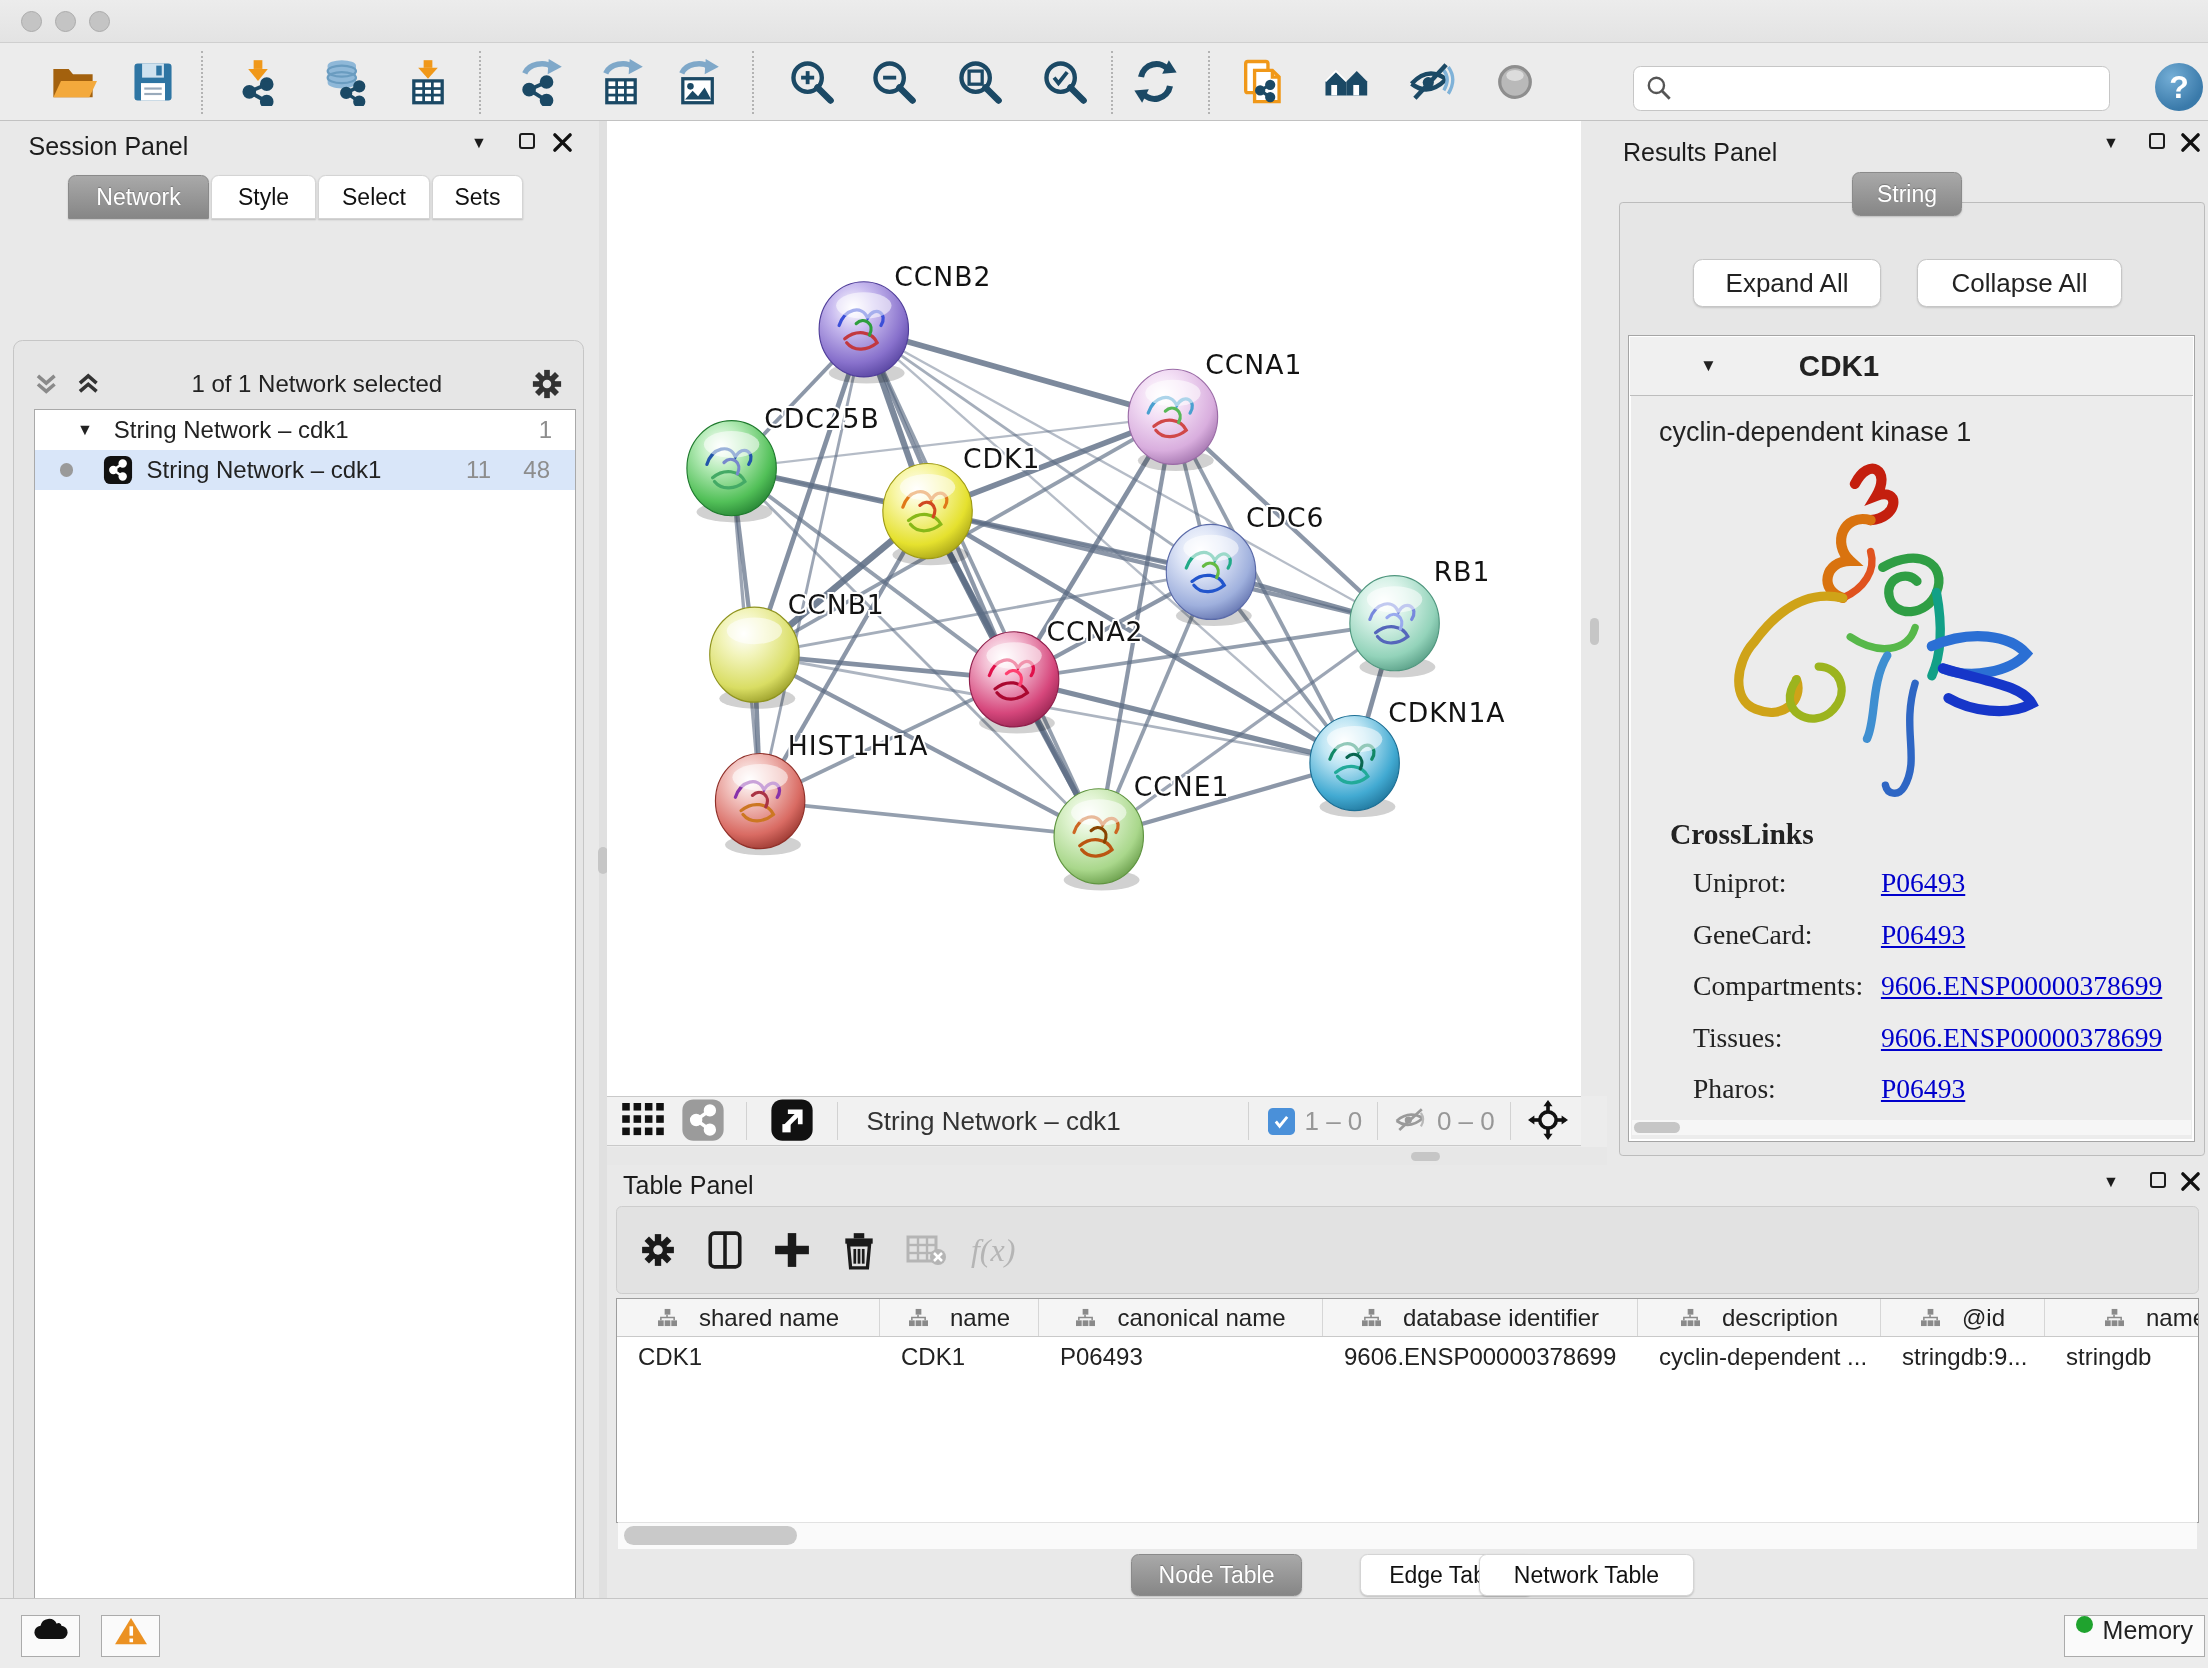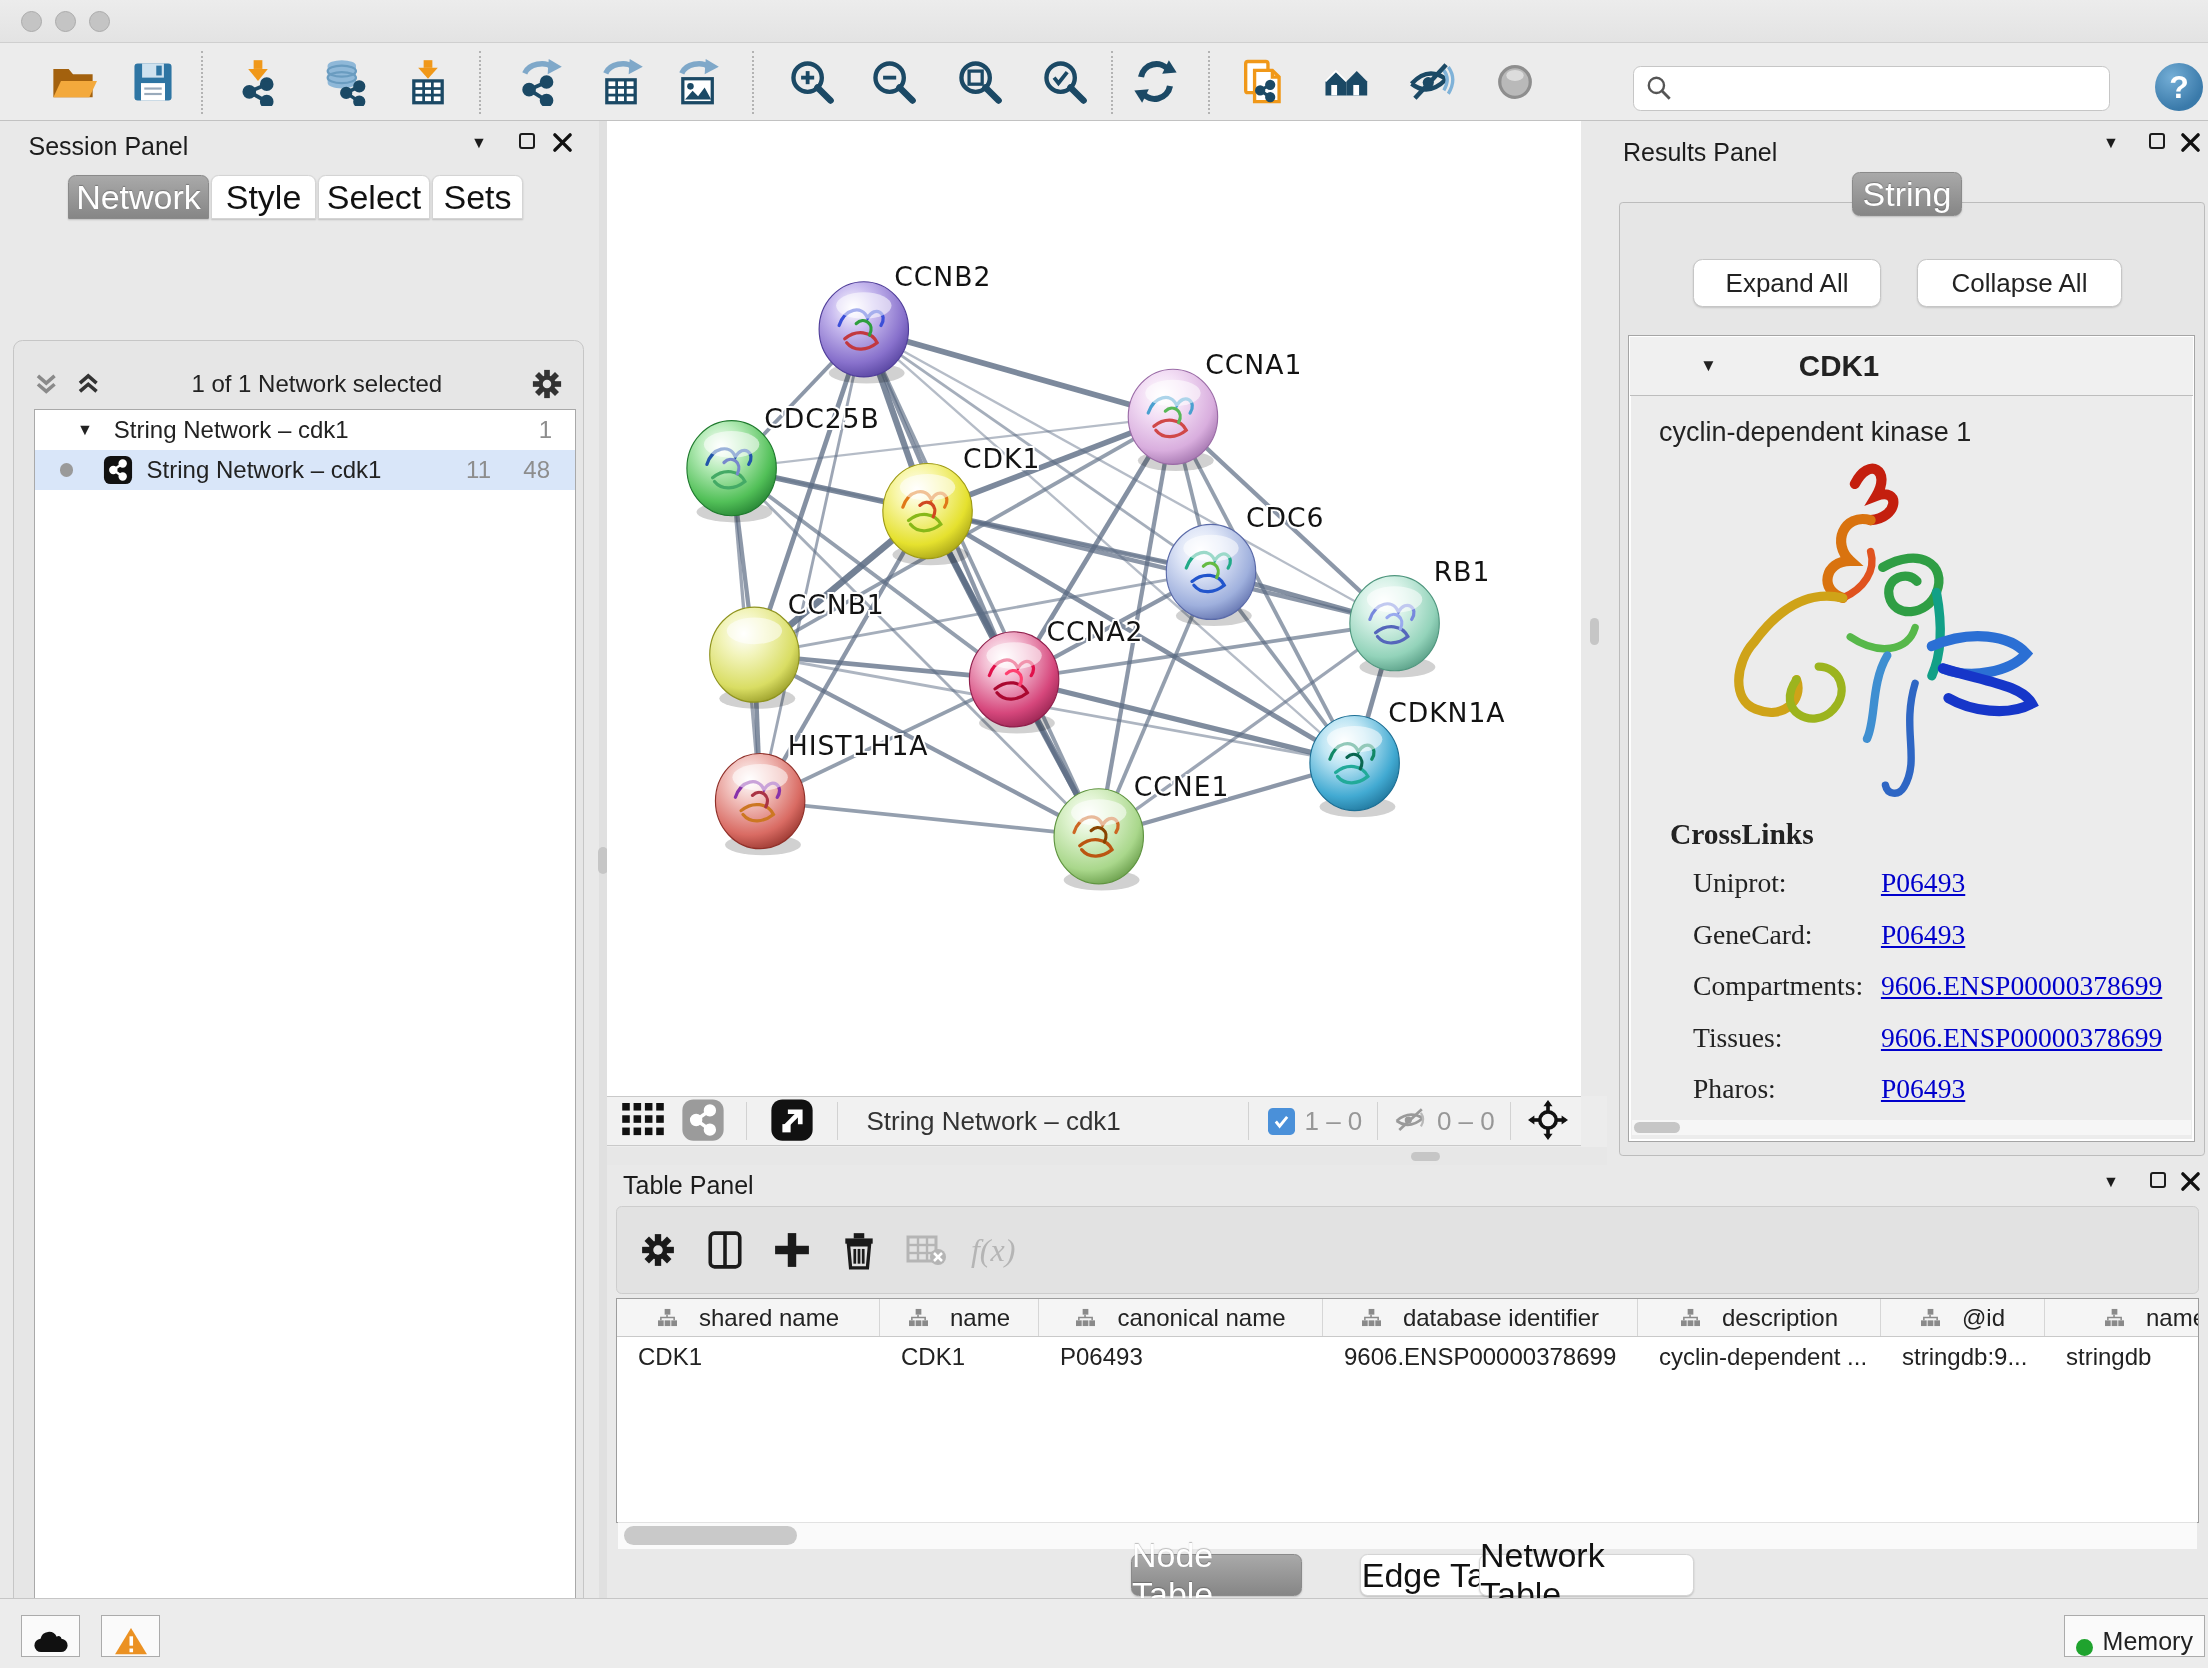--- a/index.html
+++ b/index.html
@@ -19,21 +19,21 @@
   #toolbar-search { left:1633px; top:23px; width:477px; height:45px; background:#fff; border:1.9px solid #c6c6c6; border-radius:7.6px; display:flex; align-items:center; padding-left:11.4px; }
   #toolbar-search input { border:none; outline:none; font-size:23px; width:409px; background:transparent; }
   #help-button { left:2155px; top:20px; width:48px; height:48px; border-radius:50%;
     background:radial-gradient(circle at 35% 30%, #74aed6, #3a7aaa 70%); color:#fff; font-size:32px; font-weight:bold;
     display:flex; align-items:center; justify-content:center; }
 
   
   .panel-title { font-size:25px; color:#1c1c1c; }
   .hdr-tri { font-size:16px; color:#1c1c1c; }
   .hdr-float { width:16px; height:16px; border:2.4px solid #1c1c1c; border-radius:2.9px; display:inline-block; }
-  .tab { display:flex; align-items:center; justify-content:center; font-size:34px; border-radius:7.6px;
+  .tab { display:flex; align-items:center; justify-content:center; font-size:23px; border-radius:7.6px;
     background:#fff; border:1px solid #d4d4d4; box-shadow:0 1px 1.9px rgba(0,0,0,.18); color:#111; }
   .tab.active { background:linear-gradient(#a9a9a9,#868686); color:#fff; border-color:#8a8a8a; text-shadow:0 -1px 1px rgba(0,0,0,.25); }
 
   
   #control-panel { left:0; top:121px; width:599px; height:1482px; background:#e9e9e9; }
   #cp-container { left:13.3px; top:219px; width:571px; height:1377px; background:#e6e6e6; border:1px solid #c6c6c6; border-radius:9.5px; }
   #cp-netlist-header { left:19px; top:240px; width:559px; height:46px; display:flex; align-items:center; }
   #cp-tree { left:34px; top:288px; width:542px; height:1305px; background:#fff; border:1.9px solid #a9a9a9; }
   .tree-row { position:relative; height:40px; display:flex; align-items:center; font-size:24px; }
   .tree-row.selected { background:#d9e6f9; }
@@ -78,21 +78,21 @@
   #table-head { display:flex; height:38px; background:#f5f5f5; border-bottom:1px solid #c9c9c9; }
   .th { display:flex; align-items:center; justify-content:center; gap:21px; font-size:24px; color:#222; border-right:1px solid #d6d6d6; flex:none; overflow:hidden; }
   #table-row { display:flex; height:40px; }
   .td { display:flex; align-items:center; padding-left:21px; font-size:24px; flex:none; overflow:hidden; white-space:nowrap; }
   #tp-hscroll { left:618px; top:1522px; width:1579px; height:27px; background:#fafafa; border-top:1px solid #e2e2e2; }
   #tp-hthumb { left:624px; top:1526px; width:173px; height:19px; background:#c9c9c9; border-radius:9.5px; }
   .tp-tab { position:absolute; top:1554px; height:42px; }
 
   
   #status-bar { left:0; top:1598px; width:2208px; height:70px; background:#ececec; border-top:1px solid #c6c6c6; }
-  .sb-btn { position:absolute; top:16px; height:42px; background:#fafafa; border:1.9px solid #ababab; display:flex; align-items:flex-end; justify-content:center; }
+  .sb-btn { position:absolute; top:16px; height:42px; background:#fafafa; border:1.9px solid #ababab; display:flex; align-items:flex-start; justify-content:center; }
   #memory-button { left:2064px; width:141px; gap:9.5px; font-size:25px; }
   #memory-dot { width:17px; height:17px; border-radius:50%; background:#1fa32e; }
 
   svg text { font-family:"DejaVu Sans", sans-serif; }
 </style>
 </head>
 <body>
 
 <div id="titlebar" class="abs">
   <span class="abs traffic" style="left:21px"></span>

